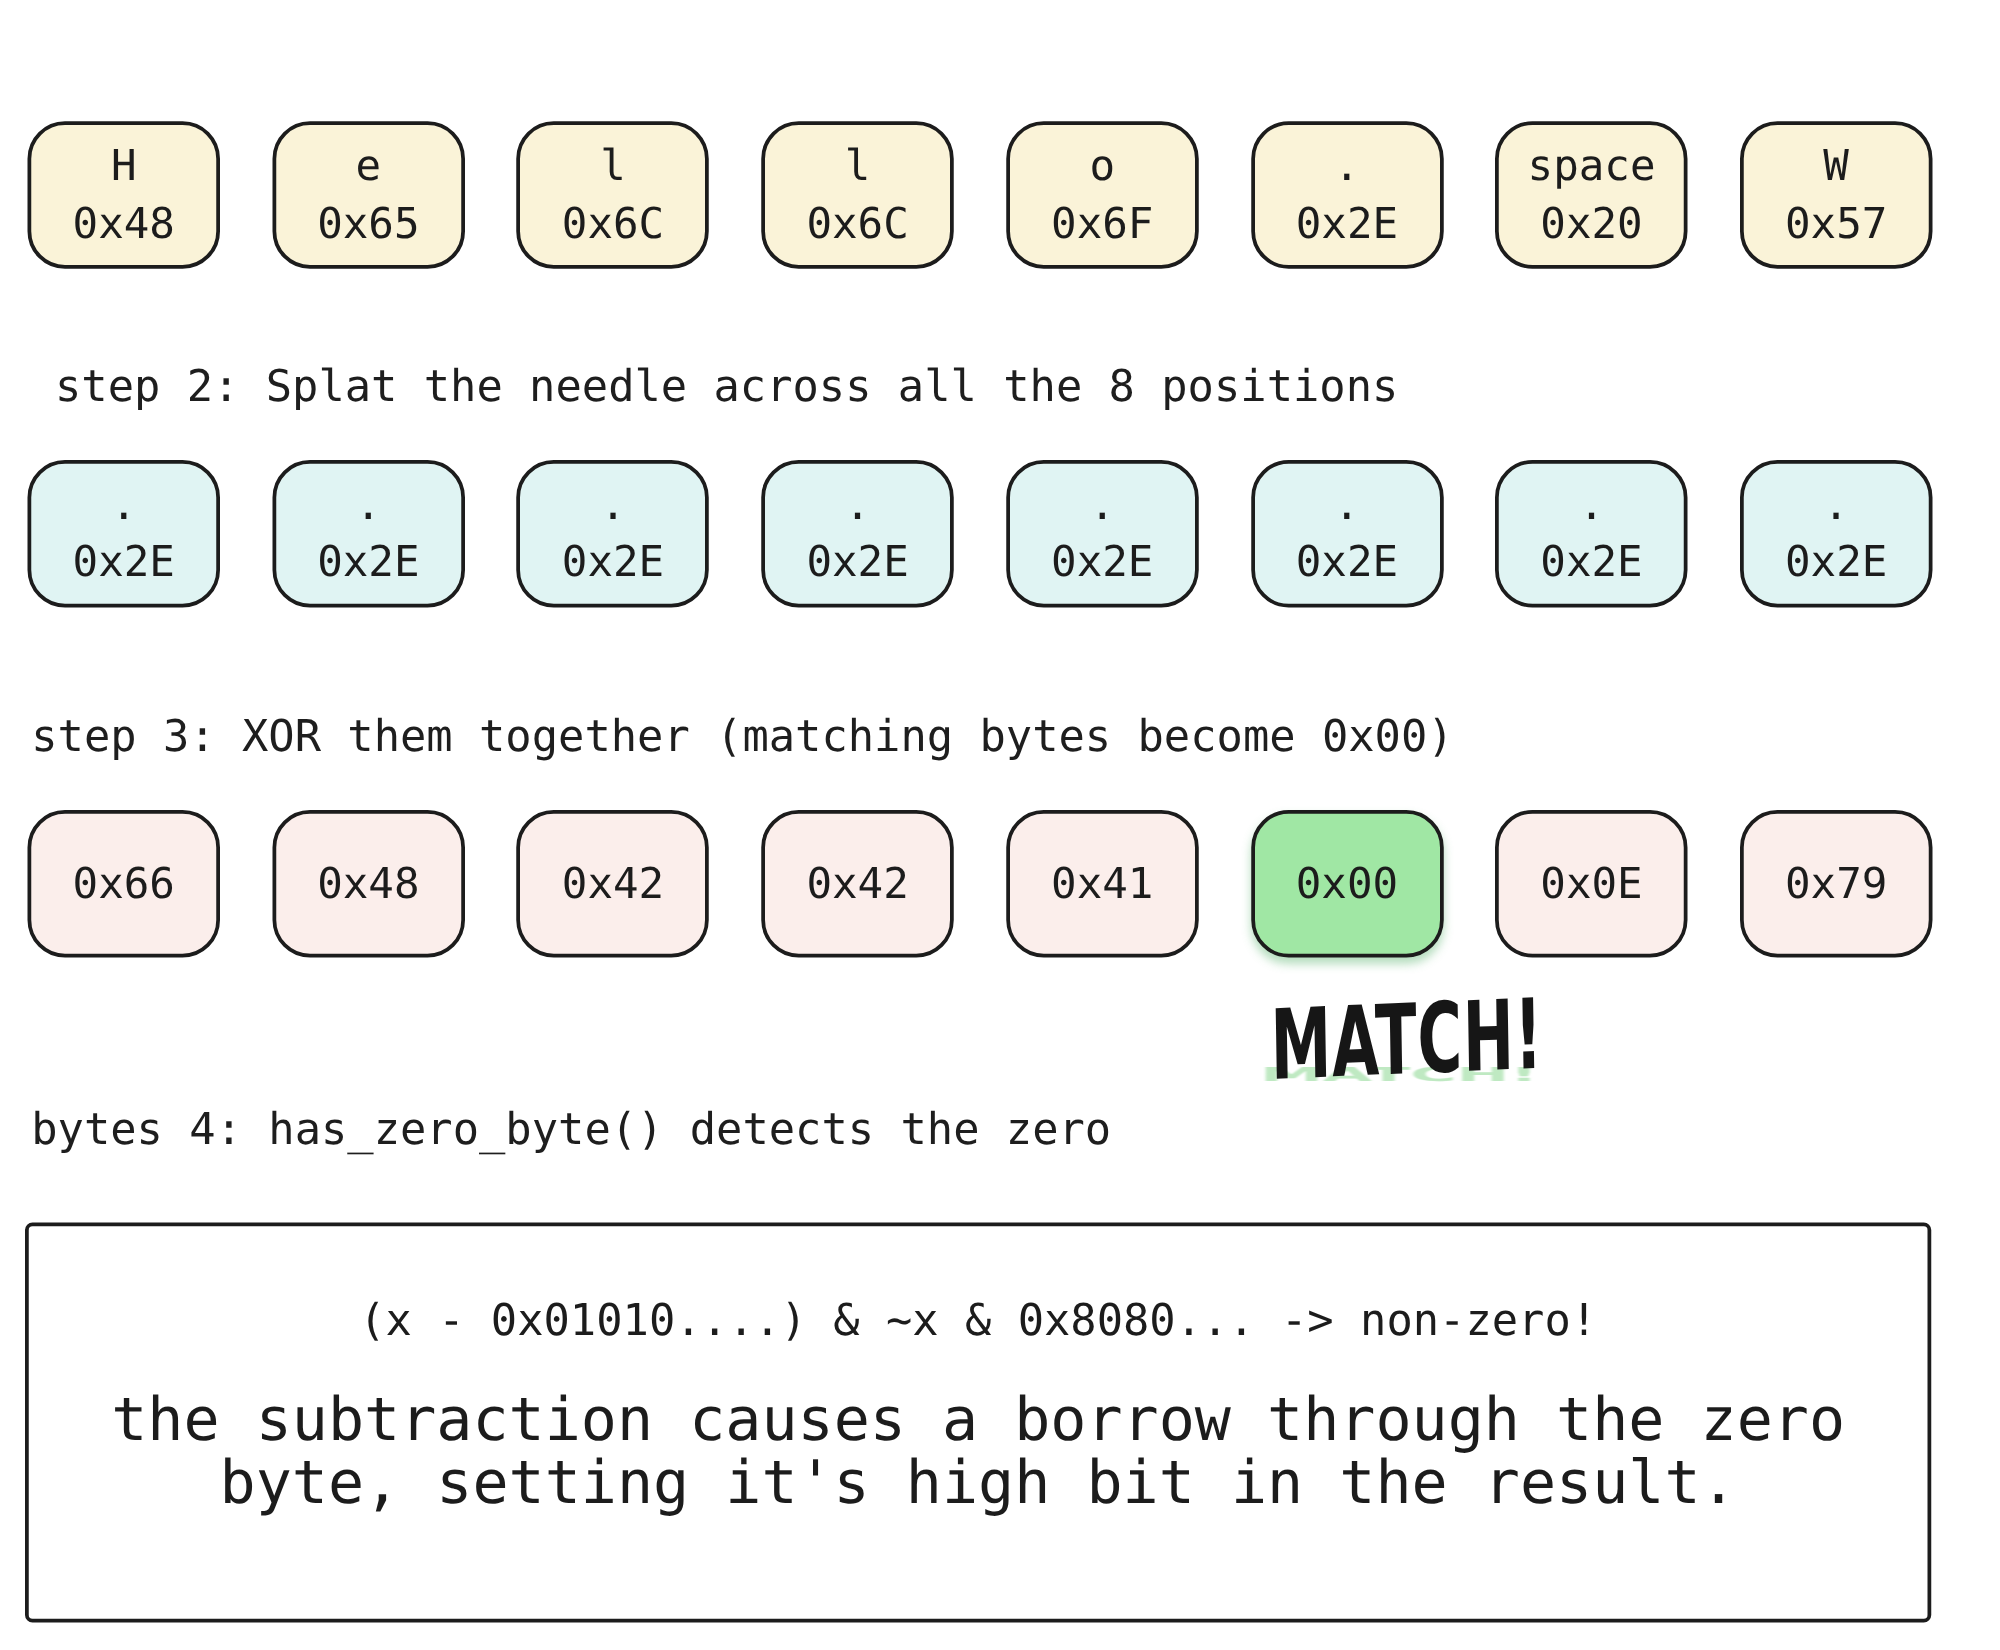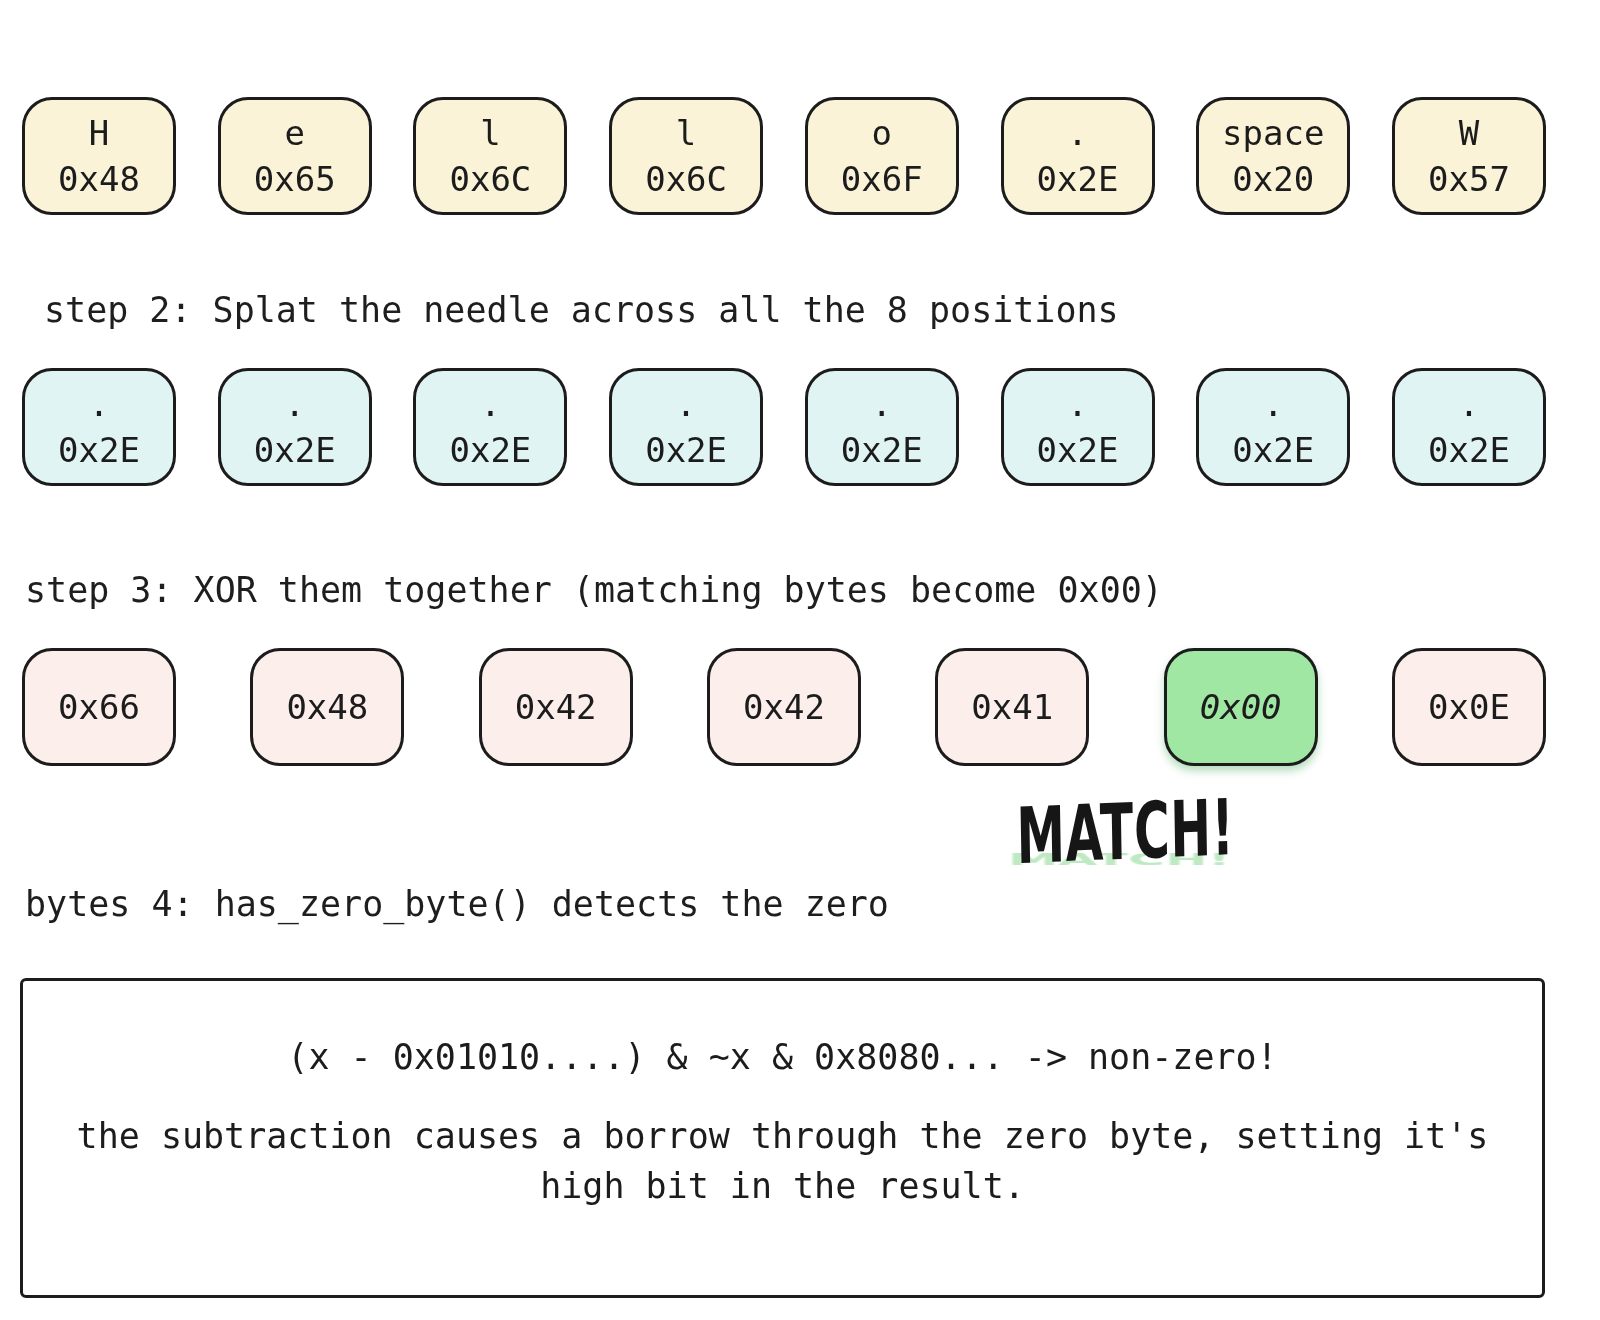--- a/index.html
+++ b/index.html
@@ -46,21 +46,20 @@
     text-align: center;
   }
   .byte-box .char-line { height: 46px; }
   .byte-box .hex-line  { height: 46px; }
   .haystack .byte-box { background: var(--haystack-fill, #faf3d8); }
   .needle .byte-box   { background: var(--needle-fill, #e0f4f3); }
   .xor .byte-box      { background: var(--xor-fill, #fbeeeb); }
   .xor .byte-box.is-match {
     background: var(--match-fill, #a0e7a4);
     box-shadow: 0 5px 8px rgba(90, 180, 110, 0.45);
-    font-style: italic;
   }
   .match-ghost {
     position: absolute;
     left: 998px;
     top: 186px;
     width: 160px;
     text-align: center;
     font-size: 44px;
     font-weight: bold;
     color: #bfe9c2;
@@ -99,21 +98,21 @@
     margin-top: 54px;
     text-align: center;
     font-size: 35px;
     line-height: 44px;
     white-space: pre;
   }
   .zdb-explanation {
     margin: 32px auto 0 auto;
     max-width: 1480px;
     text-align: center;
-    font-size: 35px;
+    font-size: 48px;
     line-height: 50px;
   }
 </style>
 </head>
 <body>
 
 <div class="canvas">
 
 
   <div class="byte-row haystack" style="top:97px;">
@@ -205,20 +204,23 @@
     </div>
     <div class="byte-box">
       <div class="hex-line">0x41</div>
     </div>
     <div class="byte-box is-match">
       <div class="hex-line">0x00</div>
     </div>
     <div class="byte-box">
       <div class="hex-line">0x0E</div>
     </div>
+    <div class="byte-box">
+      <div class="hex-line">0x79</div>
+    </div>
     <div class="match-ghost">MATCH!</div>
   </div>
 
   <div class="match-callout">MATCH!</div>
 
   <div class="step-heading" style="left:25px; top:882px;">bytes 4: has_zero_byte() detects the zero</div>
 
   <div class="zero-detect-box">
     <div class="zdb-formula">(x - 0x01010....) &amp; ~x &amp; 0x8080... -&gt; non-zero!</div>
     <div class="zdb-explanation">the subtraction causes a borrow through the zero byte, setting it's high bit in the result.</div>

